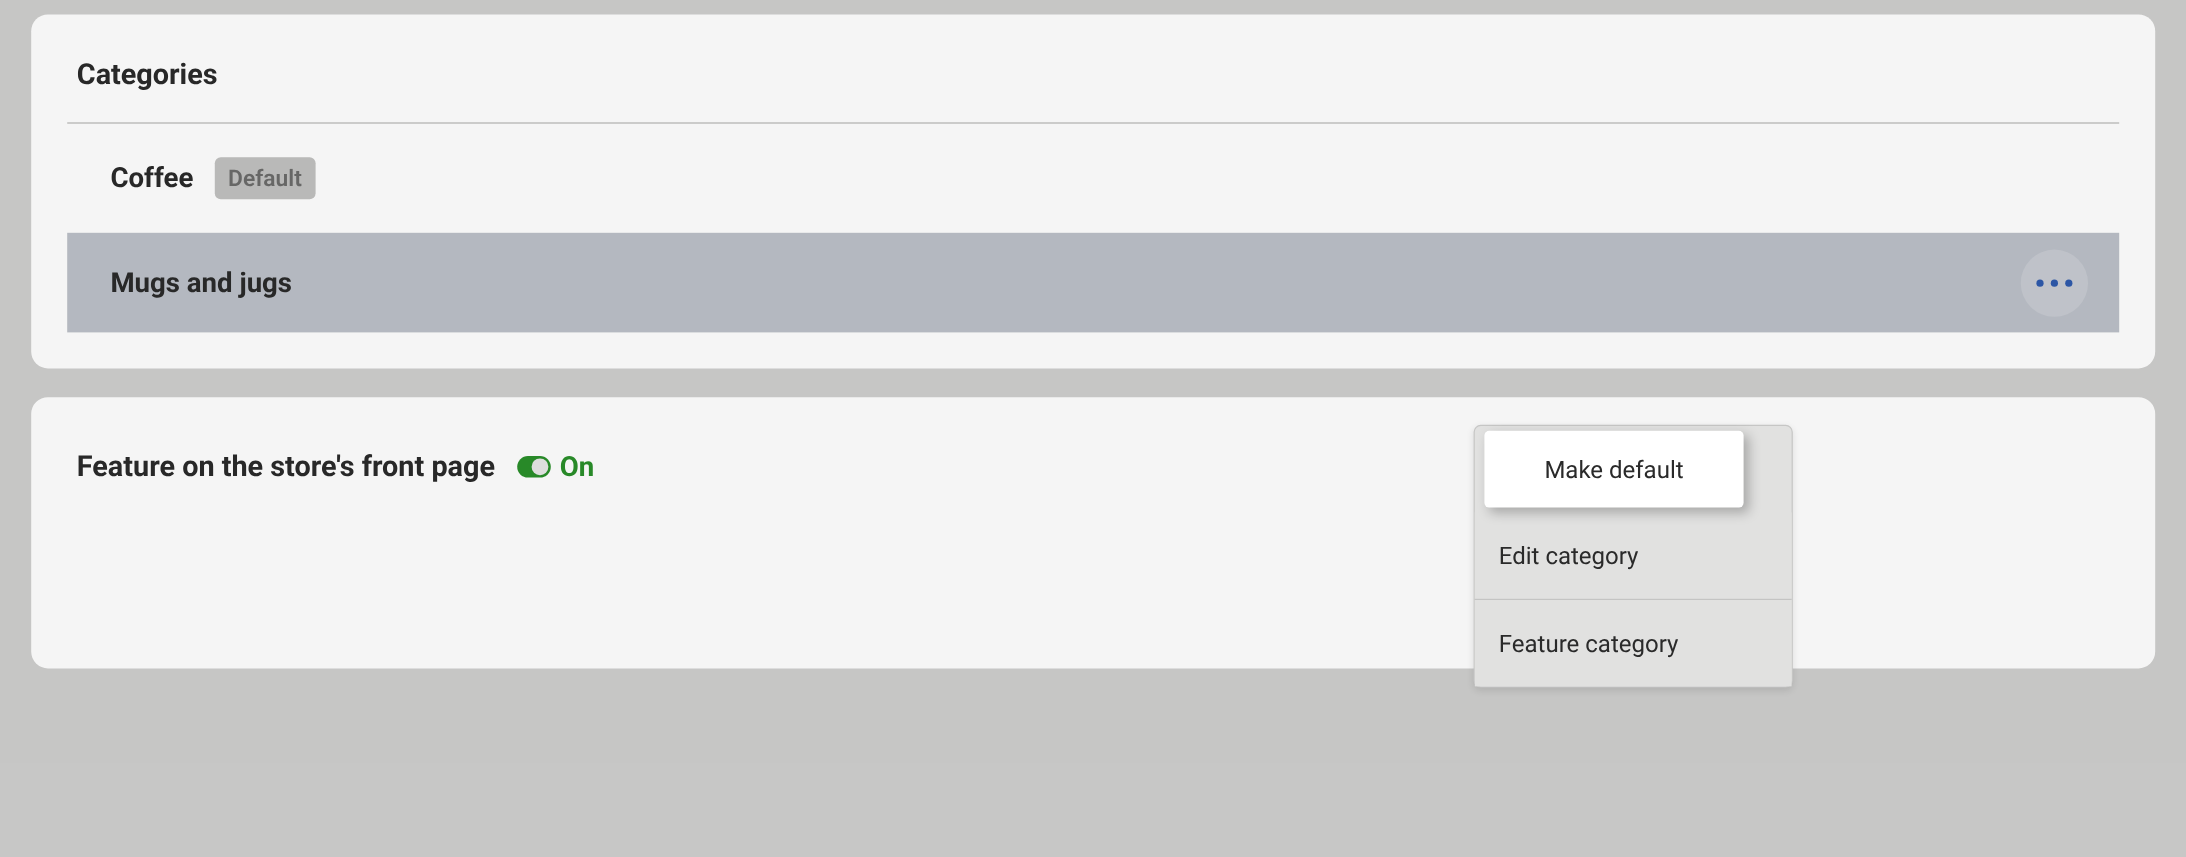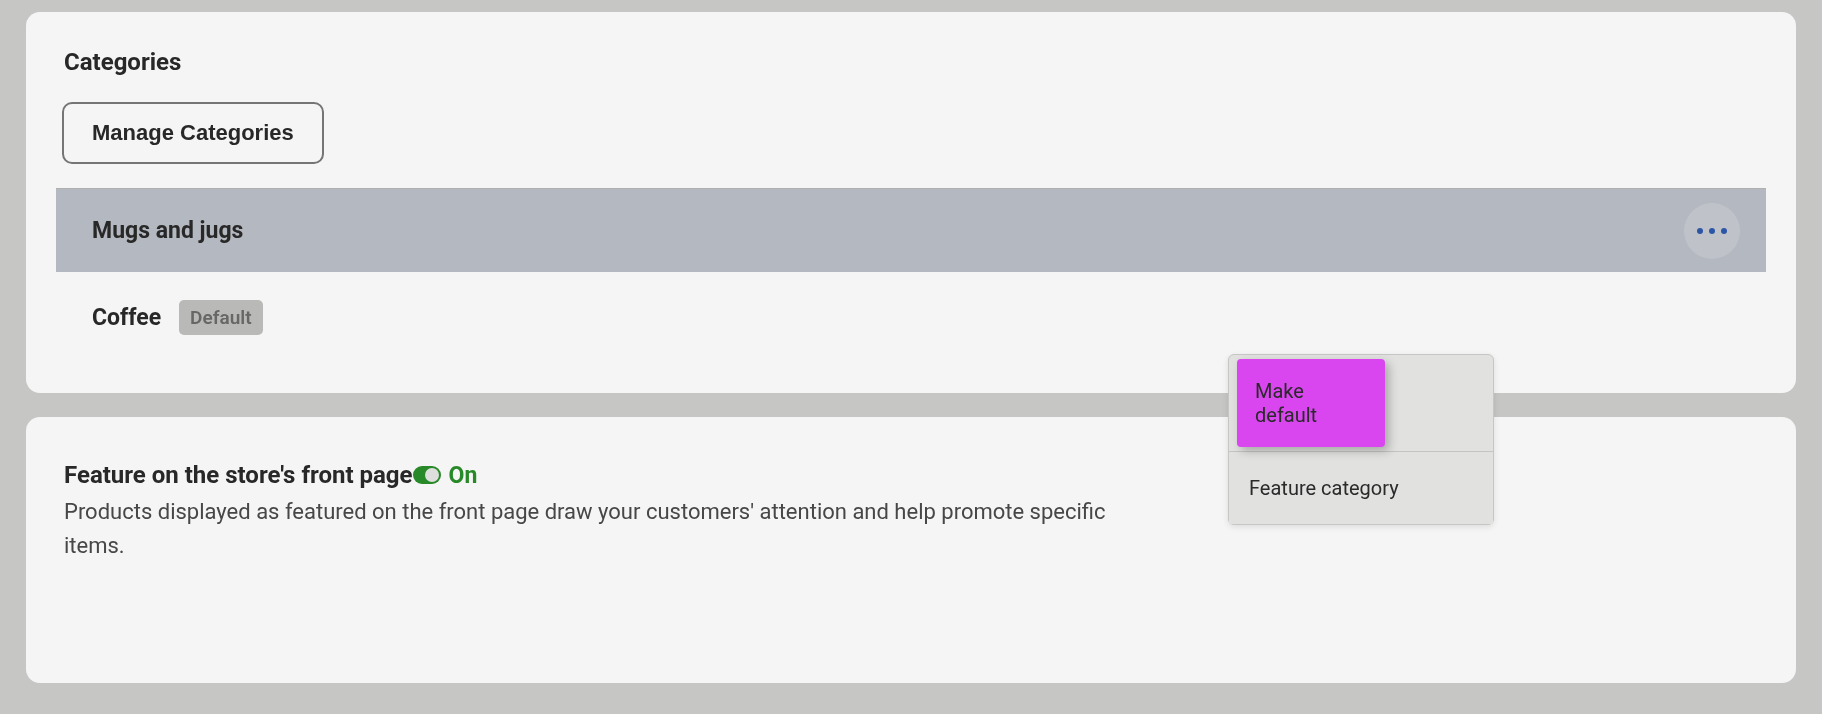--- a/index.html
+++ b/index.html
@@ -97,21 +97,22 @@
       width: 34px;
       height: 10px;
     }
     .feature-card {
       padding-top: 44px;
       padding-bottom: 120px;
     }
     .feature-header {
       display: flex;
       align-items: center;
-      margin-bottom: 6px;
+      gap: 18px;
+      margin-bottom: 34px;
       padding-left: 8px;
     }
     .feature-title {
       font-size: 24px;
       font-weight: 700;
       color: #2a2a2a;
     }
     .toggle {
       display: inline-flex;
       align-items: center;
@@ -159,70 +160,70 @@
     }
     .popup-item {
       padding: 24px 20px;
       font-size: 20px;
       color: #2a2a2a;
       cursor: pointer;
       background: #e1e1e0;
     }
     .popup-item.highlighted {
       position: relative;
-      background: #d946ef;
+      background: #ffffff;
       margin: 4px 0 4px 8px;
       border-radius: 4px;
       box-shadow: 4px 4px 10px rgba(0,0,0,0.25);
       z-index: 12;
-      width: 148px;
+      width: 216px;
       padding: 20px 18px;
+      text-align: center;
     }
     .popup-sep {
       border: 0;
       border-top: 1.5px solid #c4c4c3;
     }
   </style>
 </head>
 <body>
 
 <div class="card">
   <div class="card-title">Categories</div>
-  <button class="manage-btn">Manage Categories</button>
   <hr class="divider">
+  
+  <div class="cat-row">
+    <span class="cat-name">Coffee</span>
+    <span class="default-badge">Default</span>
+  </div>
   
   <div class="cat-row selected">
     <span class="cat-name">Mugs and jugs</span>
     <button class="more-btn">
       <svg viewBox="0 0 34 10">
         <circle cx="5" cy="5" r="3" fill="#2e5aac"></circle>
         <circle cx="17" cy="5" r="3" fill="#2e5aac"></circle>
         <circle cx="29" cy="5" r="3" fill="#2e5aac"></circle>
       </svg>
     </button>
   </div>
-  
-  <div class="cat-row">
-    <span class="cat-name">Coffee</span>
-    <span class="default-badge">Default</span>
-  </div>
 </div>
 
 <div class="card feature-card">
   <div class="feature-header">
     <span class="feature-title">Feature on the store's front page</span>
     <span class="toggle">
       <span class="toggle-track">
         <span class="toggle-knob"></span>
       </span>
       <span class="toggle-label">On</span>
     </span>
   </div>
-  <p class="feature-desc">Products displayed as featured on the front page draw your customers' attention and help promote specific items.</p>
 </div>
 
 <div class="overlay"></div>
 
 <div class="popup-menu">
   <div class="popup-item highlighted">Make default</div>
+  <div class="popup-item">Edit category</div>
   <hr class="popup-sep">
   <div class="popup-item">Feature category</div>
 </div>
 
 </body></html>

